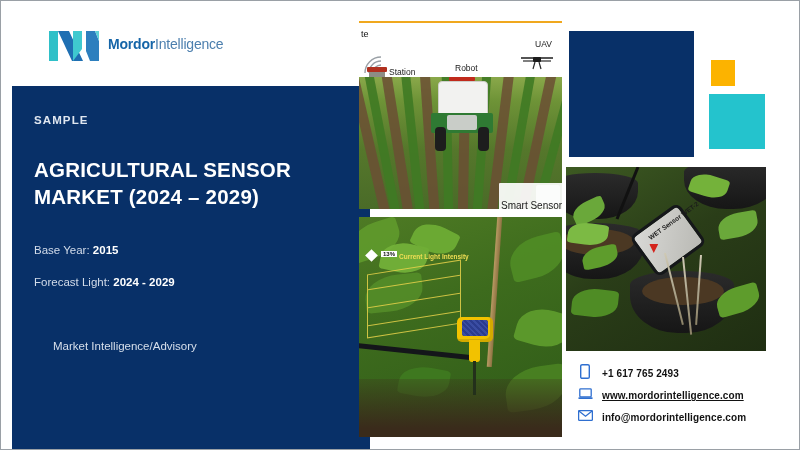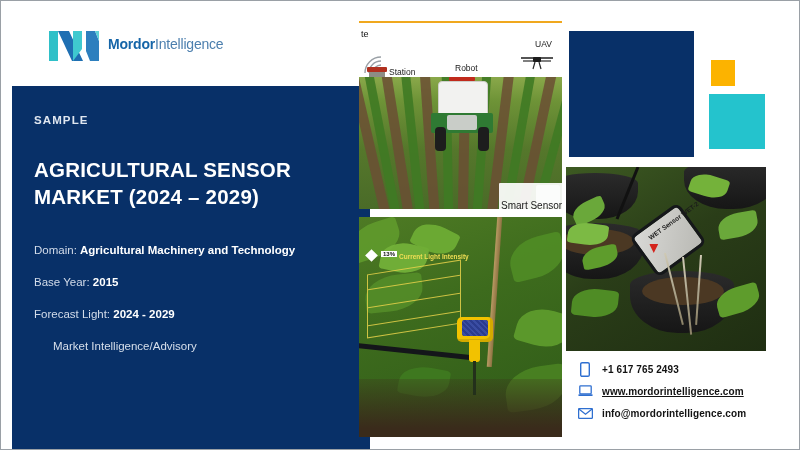--- a/index.html
+++ b/index.html
@@ -378,21 +378,21 @@
   }
 
   
   .contact {
     position: absolute;
     left: 576px; top: 358px;
     width: 215px;
   }
   .c-row {
     display: flex;
-    align-items: center;
+    align-items: flex-end;
     height: 20px;
     margin-bottom: 2px;
   }
   .c-ico {
     width: 16px; height: 15px;
     margin-right: 9px;
     flex: 0 0 auto;
     display: flex; align-items: center; justify-content: center;
   }
   .c-txt {
@@ -421,24 +421,20 @@
     </div>
     <div class="logo-type">
       <span class="b">Mordor</span><span class="l">Intelligence</span>
     </div>
   </div>
 
   <div class="navy-panel">
     <div class="sample-label">SAMPLE</div>
     <div class="report-title">AGRICULTURAL SENSOR MARKET (2024 – 2029)</div>
 
-    <div class="meta-row">
-      <span>Domain:</span>
-      <span class="mv">Agricultural Machinery and Technology</span>
-    </div>
     <div class="meta-row">
       <span>Base Year:</span>
       <span class="mv">2015</span>
     </div>
     <div class="meta-row">
       <span>Forecast Light:</span>
       <span class="mv">2024 - 2029</span>
     </div>
 
     <div class="advisory">Market Intelligence/Advisory</div>

